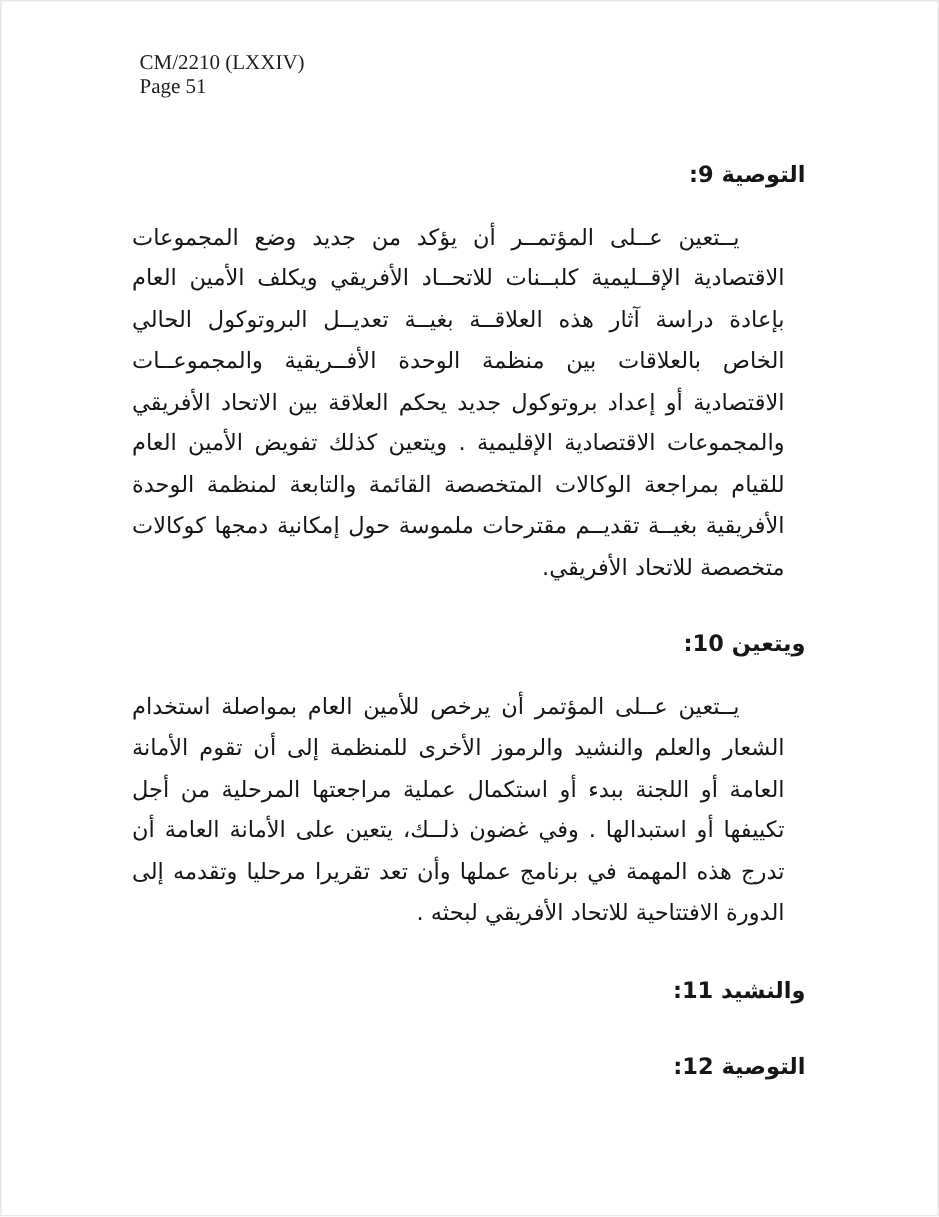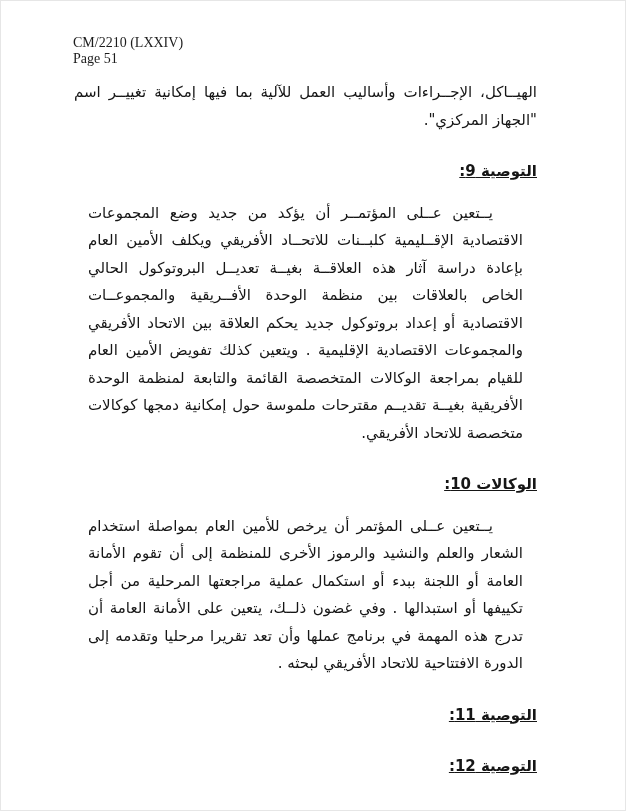--- a/index.html
+++ b/index.html
@@ -13,21 +13,21 @@
     height: 811px;
     background: #ffffff;
     border: 1px solid #e6e6e6;
     box-sizing: border-box;
     overflow: hidden;
     color: #111111;
   }
   .doc-header {
     position: absolute;
     top: 34px;
-    left: 72px;
+    left: 92px;
     font-family: "Liberation Serif", serif;
     font-size: 14px;
     line-height: 16px;
     color: #1c1c1c;
     white-space: nowrap;
   }
   .content {
     position: absolute;
     top: 78px;
     left: 73px;
@@ -38,48 +38,46 @@
     line-height: 27.5px;
     text-align: justify;
     color: #161616;
   }
   .intro-para {
     margin: 0;
   }
   .rec-heading {
     font-size: 15px;
     font-weight: bold;
-    text-decoration: underline;
     text-align: right;
     margin: 24px 0 11px 0;
   }
   .body-para {
     margin: 14px;
     text-indent: 30px;
   }
 </style>
 </head>
 <body>
 
 <div class="page">
 
   <div class="doc-header">
     <div>CM/2210 (LXXIV)</div>
     <div>Page 51</div>
   </div>
 
   <div class="content" dir="rtl" lang="ar">
 
-    <p class="intro-para">الهيــاكل، الإجــراءات وأساليب العمل للآلية بما فيها إمكانية تغييــر اسم "الجهاز المركزي".</p>
 
     <h3 class="rec-heading">التوصية 9:</h3>
     <p class="body-para">يــتعين عــلى المؤتمــر أن يؤكد من جديد وضع المجموعات الاقتصادية الإقــليمية كلبــنات للاتحــاد الأفريقي ويكلف الأمين العام بإعادة دراسة آثار هذه العلاقــة بغيــة تعديــل البروتوكول الحالي الخاص بالعلاقات بين منظمة الوحدة الأفــريقية والمجموعــات الاقتصادية أو إعداد بروتوكول جديد يحكم العلاقة بين الاتحاد الأفريقي والمجموعات الاقتصادية الإقليمية . ويتعين كذلك تفويض الأمين العام للقيام بمراجعة الوكالات المتخصصة القائمة والتابعة لمنظمة الوحدة الأفريقية بغيــة تقديــم مقترحات ملموسة حول إمكانية دمجها كوكالات متخصصة للاتحاد الأفريقي.</p>
 
-    <h3 class="rec-heading">الوكالات 10:</h3>
+    <h3 class="rec-heading">ويتعين 10:</h3>
     <p class="body-para">يــتعين عــلى المؤتمر أن يرخص للأمين العام بمواصلة استخدام الشعار والعلم والنشيد والرموز الأخرى للمنظمة إلى أن تقوم الأمانة العامة أو اللجنة ببدء أو استكمال عملية مراجعتها المرحلية من أجل تكييفها أو استبدالها . وفي غضون ذلــك، يتعين على الأمانة العامة أن تدرج هذه المهمة في برنامج عملها وأن تعد تقريرا مرحليا وتقدمه إلى الدورة الافتتاحية للاتحاد الأفريقي لبحثه .</p>
 
-    <h3 class="rec-heading">التوصية 11:</h3>
+    <h3 class="rec-heading">والنشيد 11:</h3>
 
     <h3 class="rec-heading">التوصية 12:</h3>
 
   </div>
 
 </div>
 
 </body></html>

